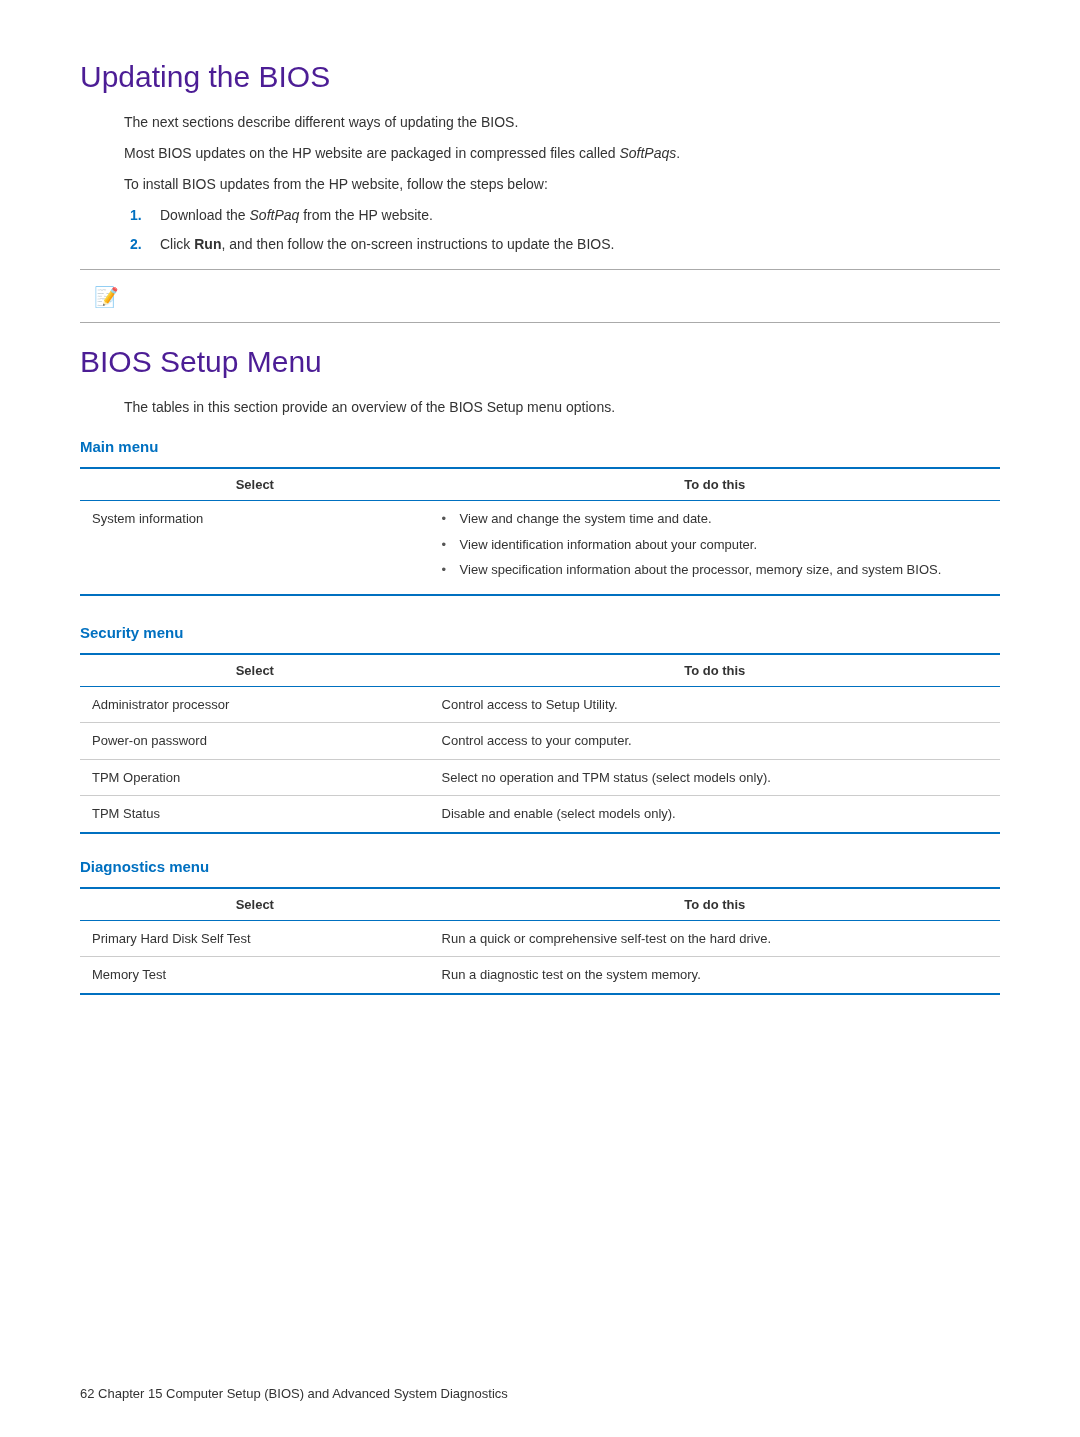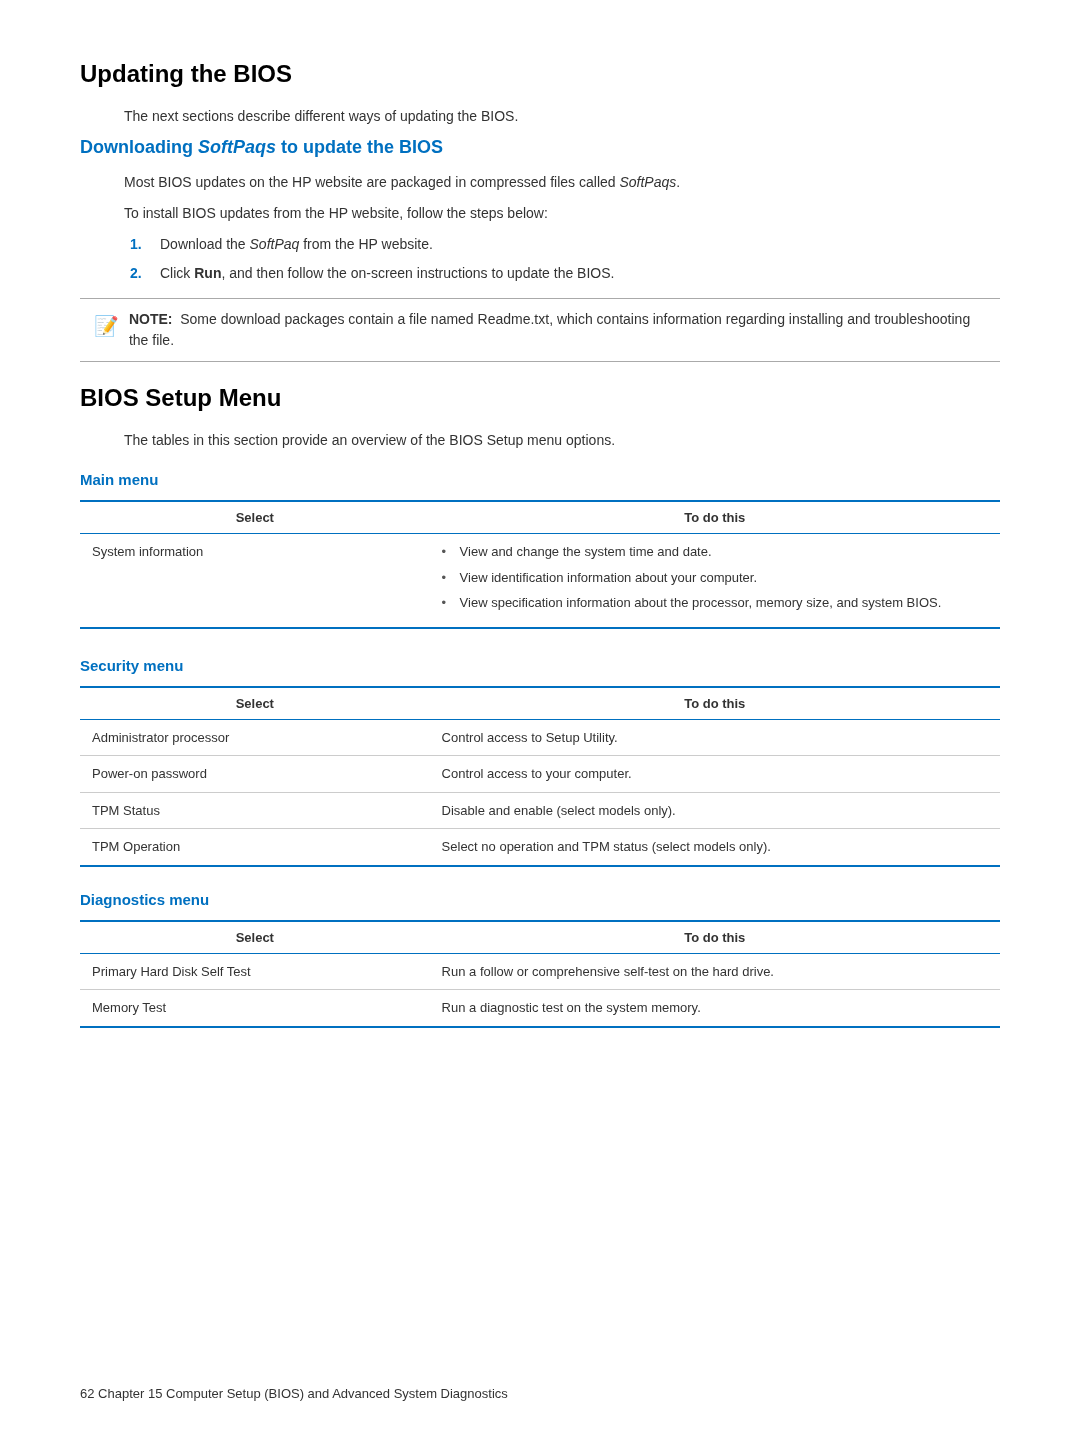--- a/index.html
+++ b/index.html
@@ -9,23 +9,23 @@
       font-size: 14px;
       color: #333;
       background: #fff;
       width: 1080px;
       min-height: 1437px;
       padding: 60px 80px 80px 80px;
       position: relative;
     }
 
     h1.page-title {
-      font-size: 24px;
-      font-weight: bold;
-      color: #000000;
+      font-size: 30px;
+      font-weight: normal;
+      color: #4c1d95;
       margin-bottom: 18px;
     }
 
     h2.section-title {
       font-size: 18px;
       font-weight: bold;
       color: #0070c0;
       margin-bottom: 14px;
     }
 
@@ -154,23 +154,20 @@
     }
   </style>
 </head>
 <body>
 
 <h1 class="page-title">Updating the BIOS</h1>
 
 <p class="body-text">The next sections describe different ways of updating the BIOS.</p>
 
 <div class="sub-section">
-  <h2 class="section-title">
-    <span>Downloading </span><em>SoftPaqs</em><span> to update the BIOS</span>
-  </h2>
 
   <p class="body-text">
     Most BIOS updates on the HP website are packaged in compressed files called <em>SoftPaqs</em>.
   </p>
   <p class="body-text">
     To install BIOS updates from the HP website, follow the steps below:
   </p>
 
   <ol class="ordered-list">
     <li>
@@ -178,24 +175,20 @@
       <span>Download the <em>SoftPaq</em> from the HP website.</span>
     </li>
     <li>
       <span class="num">2.</span>
       <span>Click <strong>Run</strong>, and then follow the on-screen instructions to update the BIOS.</span>
     </li>
   </ol>
 
   <div class="note-box">
     <span class="note-icon">📝</span>
-    <span>
-      <span class="note-label">NOTE:</span>
-      &nbsp;Some download packages contain a file named Readme.txt, which contains information regarding installing and troubleshooting the file.
-    </span>
   </div>
 </div>
 
 <div class="section">
   <h1 class="page-title">BIOS Setup Menu</h1>
   <p class="body-text">The tables in this section provide an overview of the BIOS Setup menu options.</p>
 
   <div class="sub-section" style="margin-top:20px;">
     <h3 class="sub-title">Main menu</h3>
     <table class="data-table">
@@ -232,44 +225,44 @@
       <tbody>
         <tr>
           <td>Administrator processor</td>
           <td>Control access to Setup Utility.</td>
         </tr>
         <tr>
           <td>Power-on password</td>
           <td>Control access to your computer.</td>
         </tr>
         <tr>
+          <td>TPM Operation</td>
+          <td>Select no operation and TPM status (select models only).</td>
+        </tr>
+        <tr>
           <td>TPM Status</td>
           <td>Disable and enable (select models only).</td>
-        </tr>
-        <tr>
-          <td>TPM Operation</td>
-          <td>Select no operation and TPM status (select models only).</td>
         </tr>
       </tbody>
     </table>
   </div>
 
   <div class="sub-section" style="margin-top:24px;">
     <h3 class="sub-title">Diagnostics menu</h3>
     <table class="data-table">
       <thead>
         <tr>
           <th class="col-select">Select</th>
           <th class="col-todo">To do this</th>
         </tr>
       </thead>
       <tbody>
         <tr>
           <td>Primary Hard Disk Self Test</td>
-          <td>Run a follow or comprehensive self-test on the hard drive.</td>
+          <td>Run a quick or comprehensive self-test on the hard drive.</td>
         </tr>
         <tr>
           <td>Memory Test</td>
           <td>Run a diagnostic test on the system memory.</td>
         </tr>
       </tbody>
     </table>
   </div>
 </div>
 

